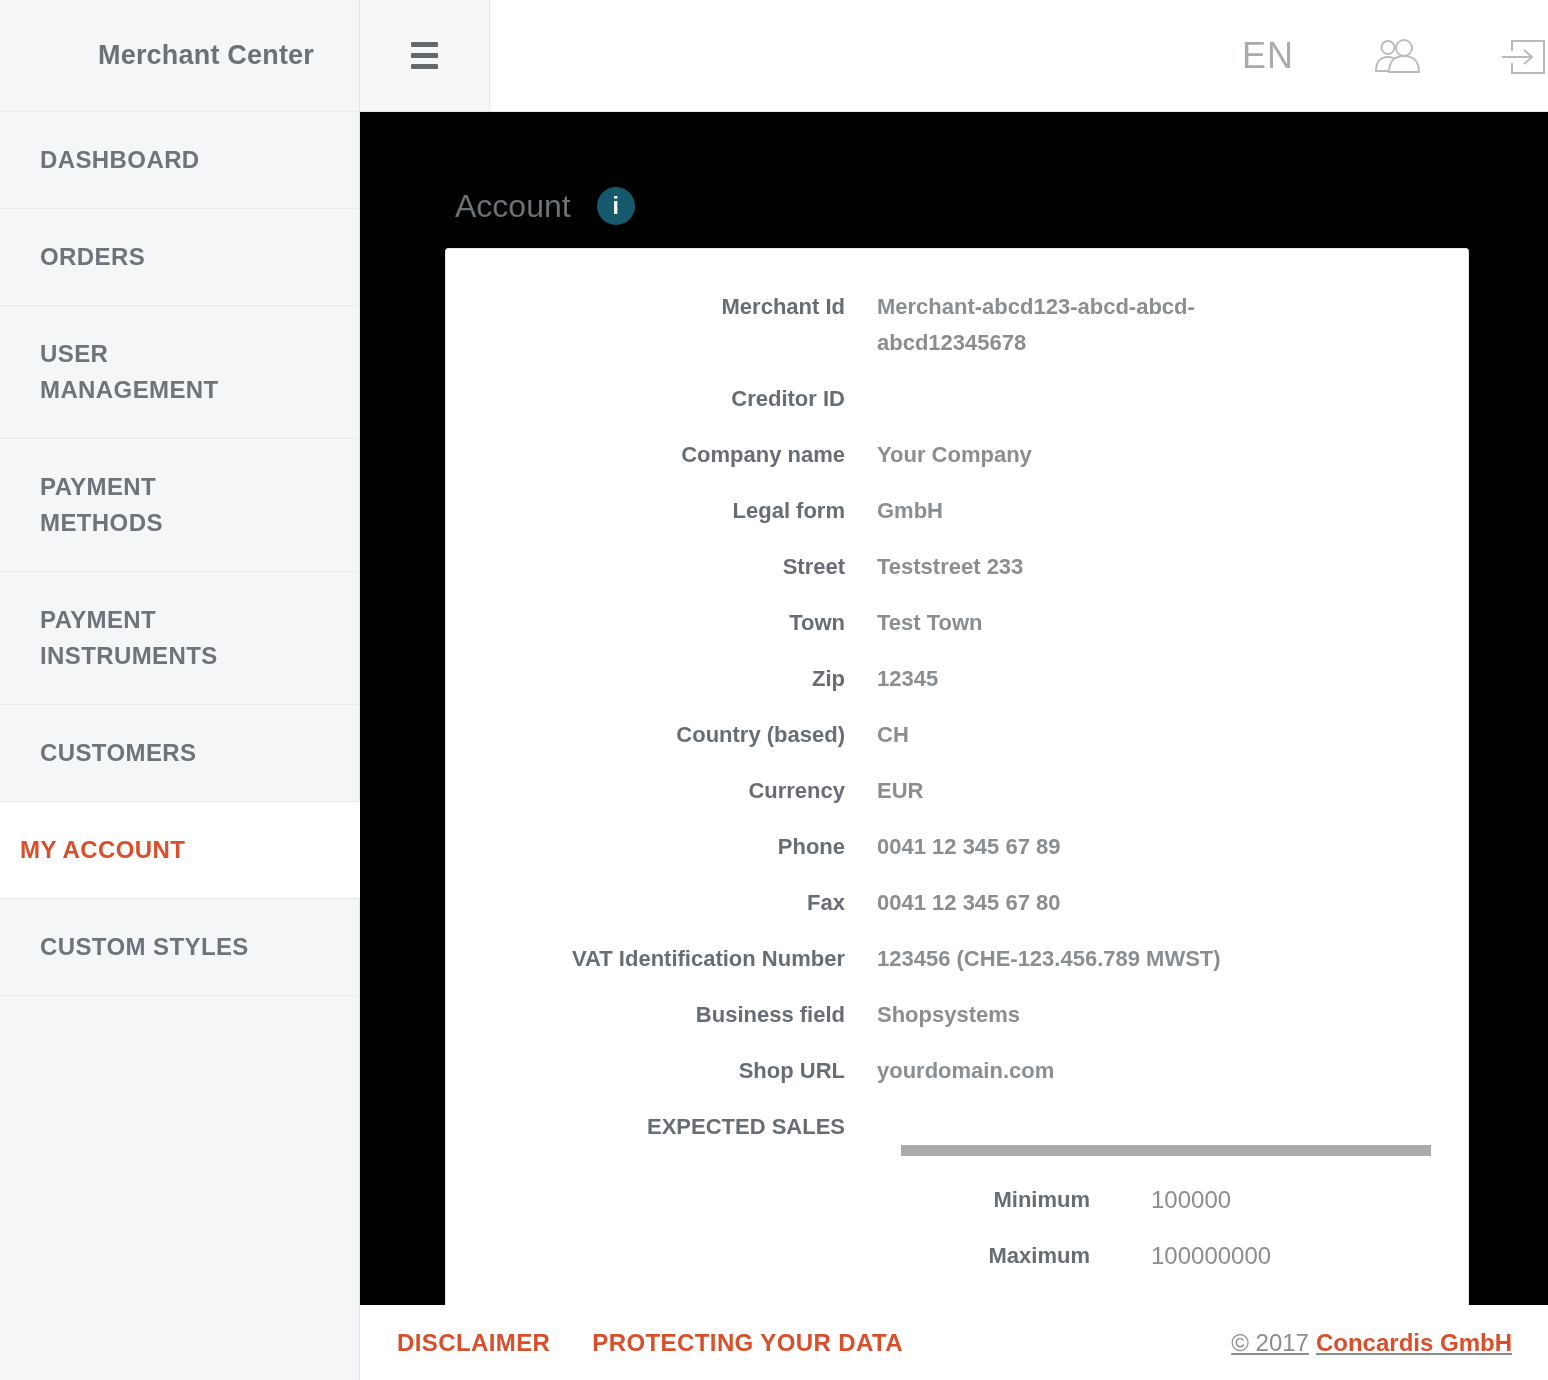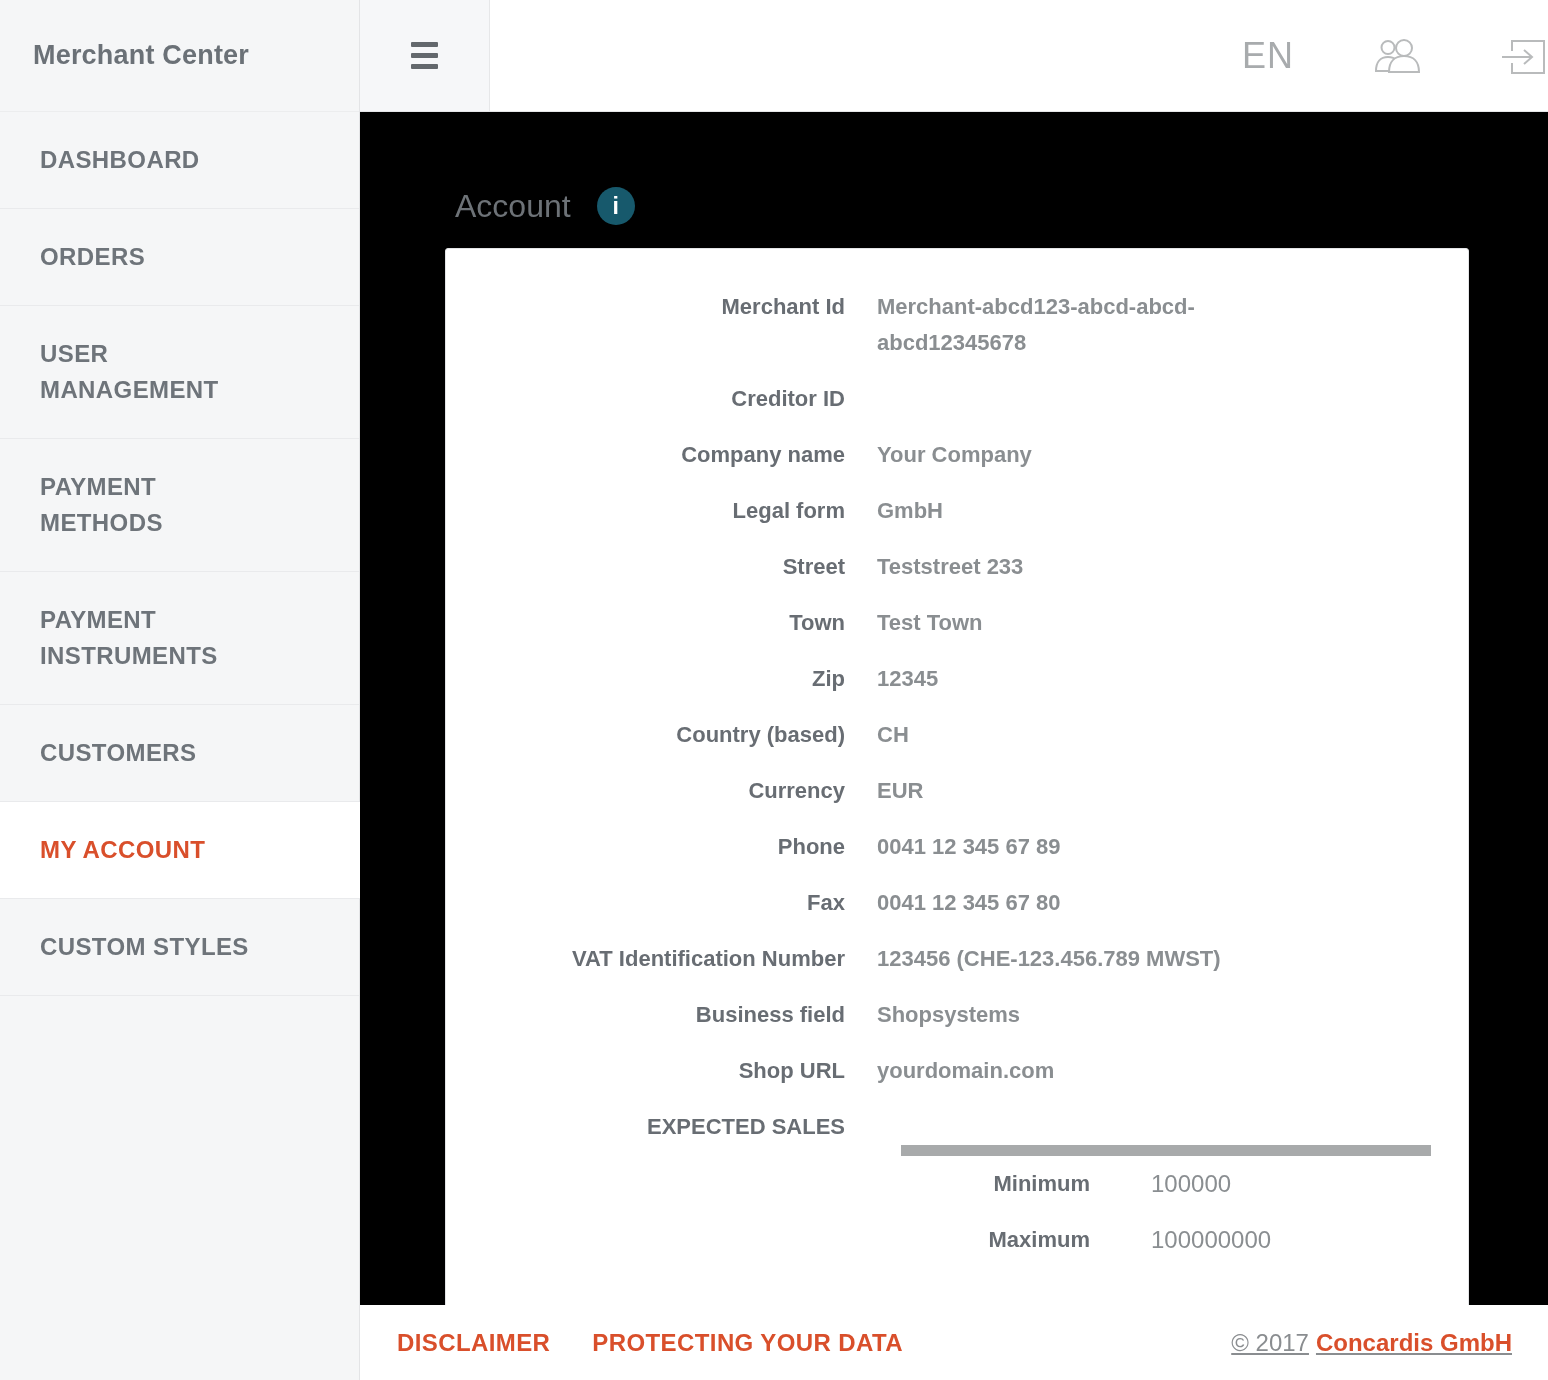--- a/index.html
+++ b/index.html
@@ -14,35 +14,35 @@
   
   .sidebar {
     position: absolute; left: 0; top: 0; bottom: 0; width: 360px;
     background: #f5f6f7; z-index: 1;
   }
   .sidebar::after {
     content: ""; position: absolute; top: 0; bottom: 0; right: 0; width: 1px;
     background: #e3e4e6; z-index: 1;
   }
   .brand {
-    height: 112px; display: flex; align-items: center; padding-left: 33px;
+    height: 112px; display: flex; align-items: center; padding-left: 98px;
     font-size: 27px; font-weight: 700; color: #6b7177; letter-spacing: 0.2px;
     border-bottom: 1px solid #ecedee;
   }
   .nav-list { list-style: none; }
   .nav-item {
     padding: 30px 20px 30px 40px;
     border-bottom: 1px solid #e9eaec;
     font-size: 24px; font-weight: 600; letter-spacing: 0.4px;
     color: #6e747a; line-height: 36px; cursor: pointer;
     position: relative;
   }
   .nav-item span { display: inline-block; max-width: 240px; }
   .nav-item.active {
-    background: #ffffff; color: #d94f2b; z-index: 3;
+    background: #ffffff; color: #d94f2b; z-index: 3; padding-left: 20px;
   }
 
   
   .topbar {
     position: absolute; left: 360px; right: 0; top: 0; height: 112px;
     background: #ffffff; border-bottom: 1px solid #e5e6e8;
     display: flex; align-items: stretch; z-index: 2;
   }
   .menu-cell {
     width: 130px; background: #f6f7f9; border-right: 1px solid #e6e7e9;
@@ -86,21 +86,21 @@
   }
   .f-value {
     margin-left: 32px; width: 400px;
     font-size: 22px; font-weight: 700; color: #8a8e91; line-height: 36px;
     overflow-wrap: break-word;
   }
 
   
   .sales { margin-left: 455px; width: 530px; }
   .bar { height: 11px; background: #a8aaab; }
-  .sales-rows { padding-top: 10px; }
+  .sales-rows { padding-top: 26px; }
   .sales-rows .row:last-child { margin-bottom: 0; }
   .s-label {
     flex: none; width: 189px; text-align: right;
     font-size: 22px; font-weight: 600; color: #686d73; line-height: 36px;
   }
   .s-value {
     margin-left: 61px; font-size: 24px; color: #8a8e91; line-height: 36px;
   }
 
   

